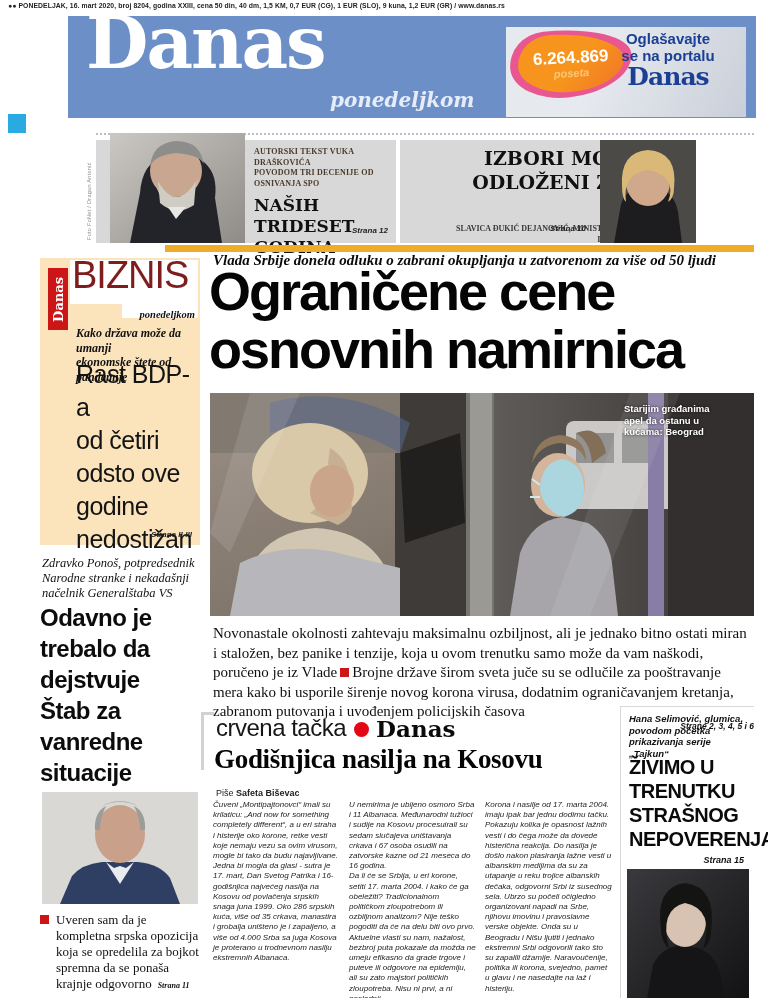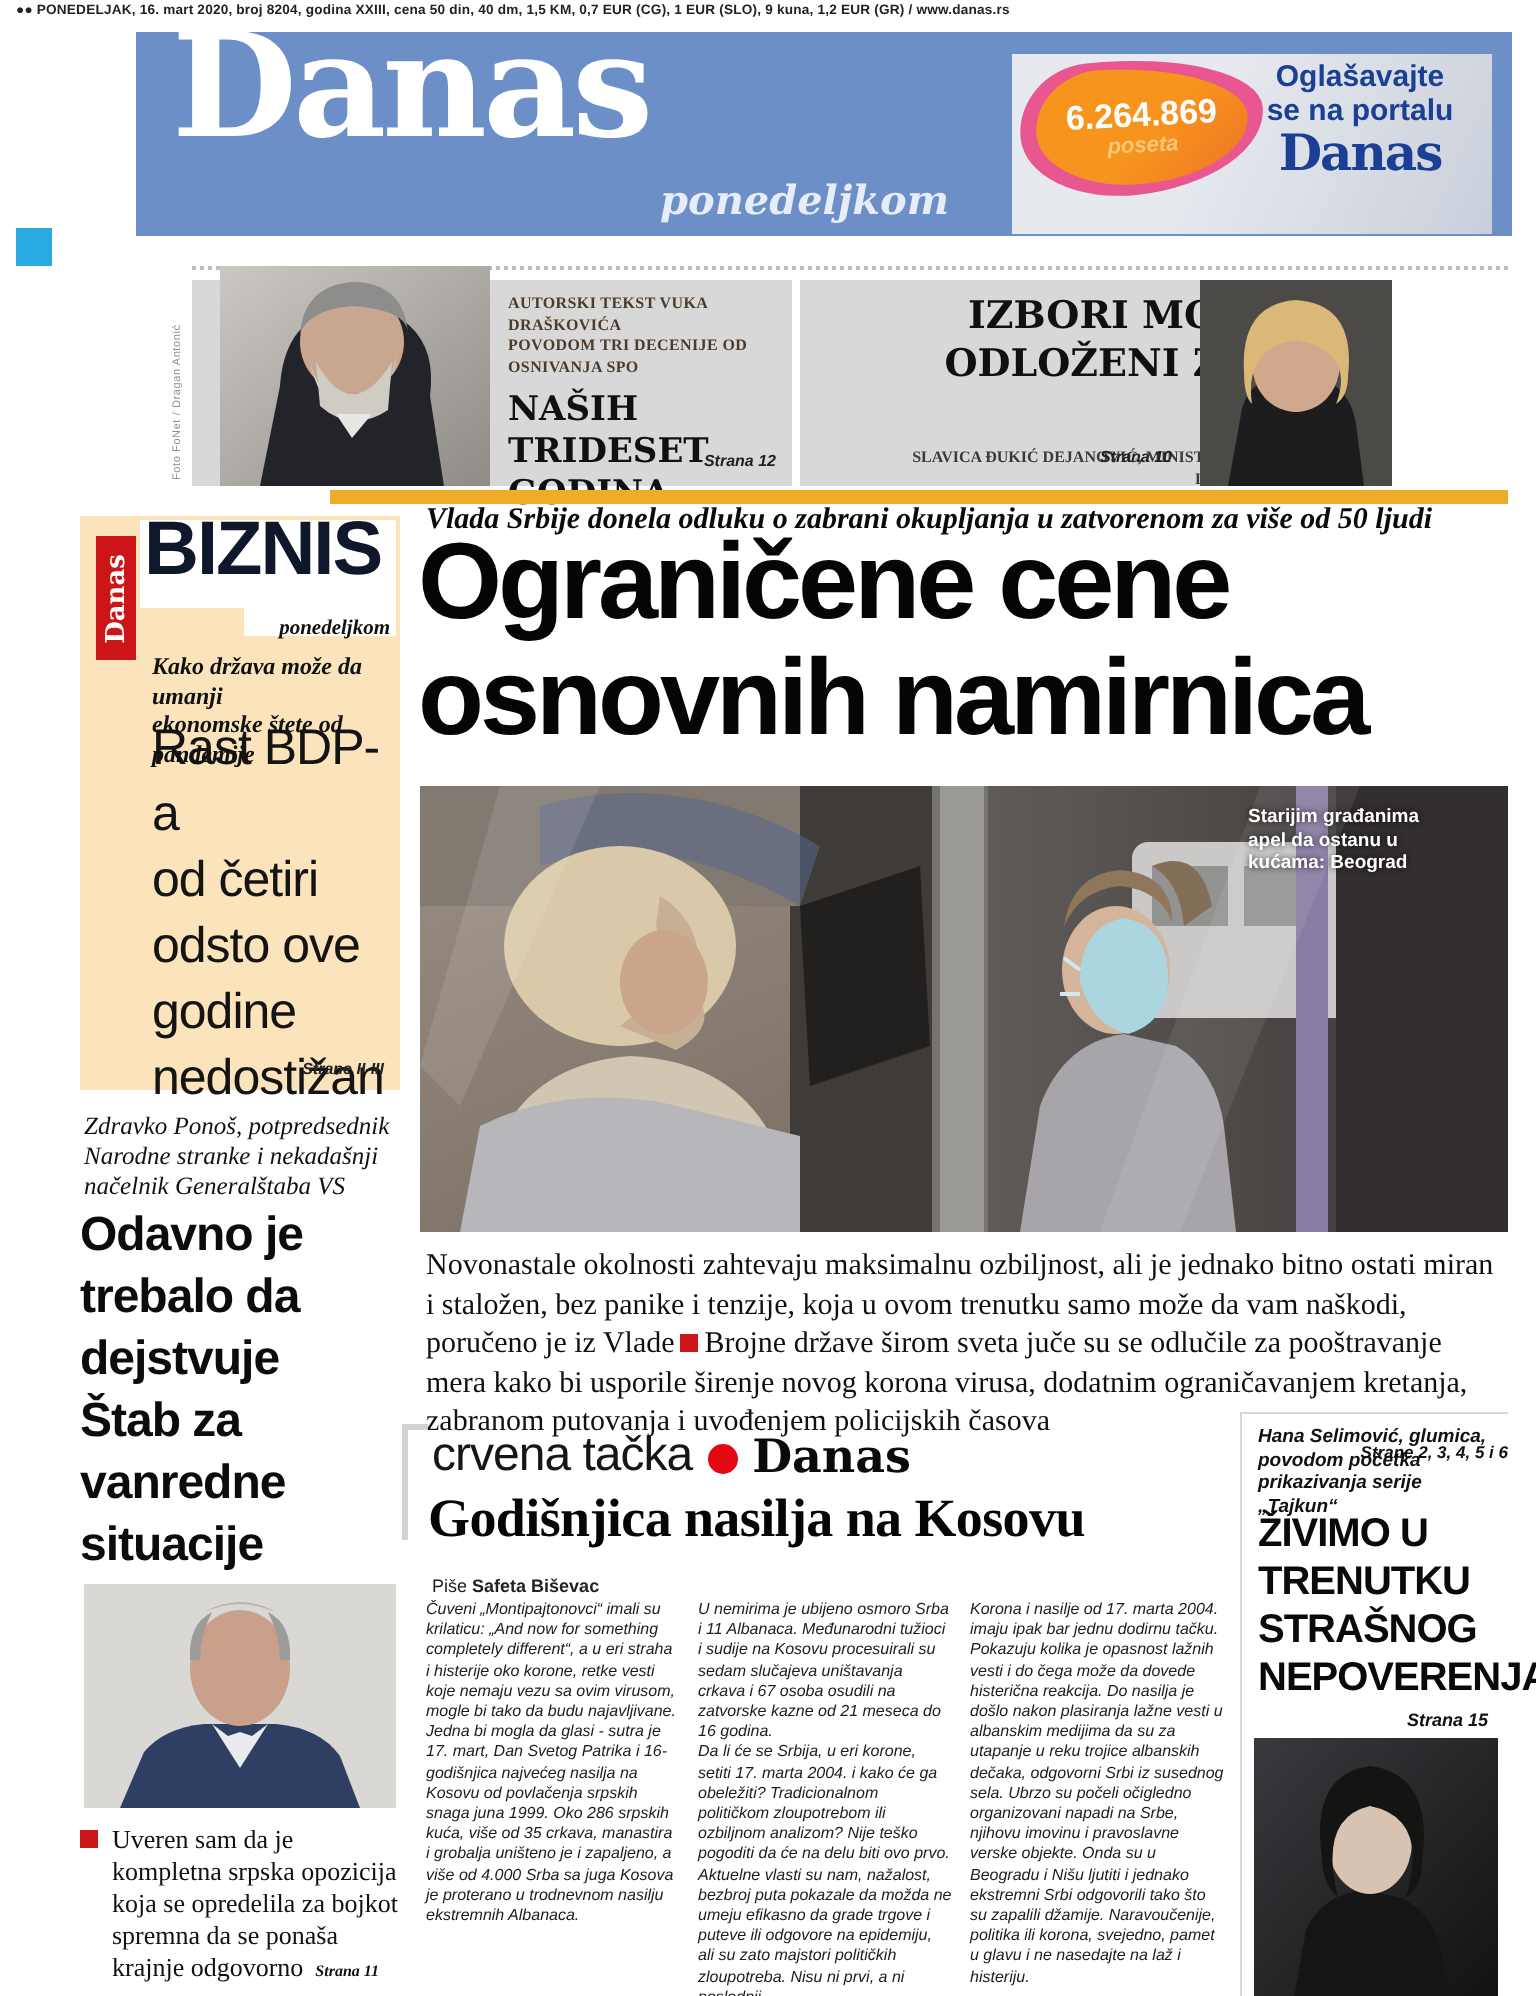--- a/index.html
+++ b/index.html
@@ -14,21 +14,21 @@
   
   .masthead{left:68px;top:16px;width:688px;height:102px;background:#6d8fc8;}
   .m-logo{left:18px;top:-16px;font-family:"DejaVu Serif",serif;font-weight:bold;font-size:72px;color:#fff;letter-spacing:-2px;}
   .m-tag{left:262px;top:72px;font-family:"DejaVu Serif",serif;font-style:italic;font-weight:bold;font-size:20px;color:#e7edf8;}
   .ad{right:10px;top:11px;width:240px;height:90px;background:linear-gradient(115deg,#e6e9ee 40%,#c9cfd9);overflow:hidden;}
   .ad-blob-outer{left:4px;top:2px;width:122px;height:68px;background:#e8578f;border-radius:30% 70% 55% 45%/50% 45% 55% 50%;transform:rotate(-6deg);}
   .ad-blob{left:8px;top:5px;width:106px;height:58px;background:linear-gradient(135deg,#f7941d 55%,#ef7328);border-radius:32% 68% 55% 45%/52% 46% 54% 48%;transform:rotate(3deg);
            display:flex;flex-direction:column;align-items:center;justify-content:center;}
   .ad-num{font-size:17px;font-weight:bold;color:#fff;}
   .ad-poseta{font-size:11px;font-weight:bold;color:#f9c778;font-style:italic;margin-top:-1px;}
-  .ad-right{right:12px;top:3px;width:108px;text-align:center;color:#1b3f94;font-weight:bold;line-height:17px;font-size:15px;}
+  .ad-right{right:24px;top:3px;width:108px;text-align:center;color:#1b3f94;font-weight:bold;line-height:17px;font-size:15px;}
   .ad-brand{font-family:"DejaVu Serif",serif;font-size:25px;letter-spacing:-1px;line-height:26px;}
   .ad-footer{left:0;bottom:0;width:100%;height:16px;background:#2b3990;color:#fff;font-style:italic;font-weight:bold;
              font-size:7.5px;display:flex;align-items:center;justify-content:center;}
   .cyansq{left:8px;top:114px;width:18px;height:19px;background:#29abe2;}
   .dotline{left:96px;top:133px;width:658px;border-top:2px dotted #b9c0cc;}
 
   
   .teaser{top:140px;height:103px;background:#d8d8d8;}
   .tl{left:96px;width:300px;}
   .tr{left:400px;width:296px;text-align:right;}
@@ -39,21 +39,21 @@
   .pageref{font-style:italic;font-weight:bold;font-size:8px;color:#222;}
   .tr-head{font-family:"DejaVu Serif",serif;font-weight:bold;font-size:19px;line-height:24px;color:#101010;}
   .tr-kicker{font-size:8px;font-weight:bold;color:#3a3a3a;font-family:"Liberation Serif",serif;line-height:10.5px;margin-top:6px;width:242px;margin-left:40px;}
   .amberbar{left:165px;top:245px;width:589px;height:7px;background:#eeac28;}
 
   
   .cream{left:40px;top:258px;width:160px;height:287px;background:#fbe4bc;}
   .redlogo{left:8px;top:10px;width:20px;height:62px;background:#cc1517;display:flex;align-items:center;justify-content:center;}
   .redlogo span{writing-mode:vertical-rl;transform:rotate(180deg);color:#fff;font-family:"DejaVu Serif",serif;font-weight:bold;font-size:13px;}
   .bizwhite{left:30px;top:2px;width:128px;height:44px;background:#fff;}
-  .biztitle{left:32px;top:-4px;font-weight:bold;font-size:38px;color:#0f172a;letter-spacing:-1px;}
+  .biztitle{left:32px;top:-4px;font-weight:normal;font-size:38px;color:#7f1d1d;letter-spacing:-1px;}
   .biztagbox{left:82px;top:46px;width:76px;height:14px;background:#fff;text-align:right;padding-right:3px;box-sizing:border-box;}
   .biztag{font-family:"Liberation Serif",serif;font-style:italic;font-weight:bold;font-size:10.5px;color:#111;}
   .bizkicker{left:36px;top:68px;width:122px;font-family:"Liberation Serif",serif;font-style:italic;font-weight:bold;font-size:12px;line-height:14.5px;color:#111;}
   .bizhead{left:36px;top:100px;width:122px;font-size:25px;line-height:33px;color:#141414;letter-spacing:-.5px;}
   .bizpage{right:8px;bottom:6px;}
   .ponos-kicker{left:42px;top:556px;width:158px;font-family:"Liberation Serif",serif;font-style:italic;font-size:12.5px;line-height:15px;color:#111;}
   .ponos-head{left:40px;top:602px;width:162px;font-weight:bold;font-size:24px;line-height:31px;letter-spacing:-.5px;color:#0c0c0c;}
   .ponos-photo{left:42px;top:792px;width:156px;height:112px;}
   .quote{left:40px;top:912px;width:162px;font-family:"Liberation Serif",serif;font-size:13px;line-height:16px;color:#111;padding-left:16px;box-sizing:border-box;}
   .quote .sq{position:absolute;left:0;top:3px;width:9px;height:9px;background:#cc1517;}

